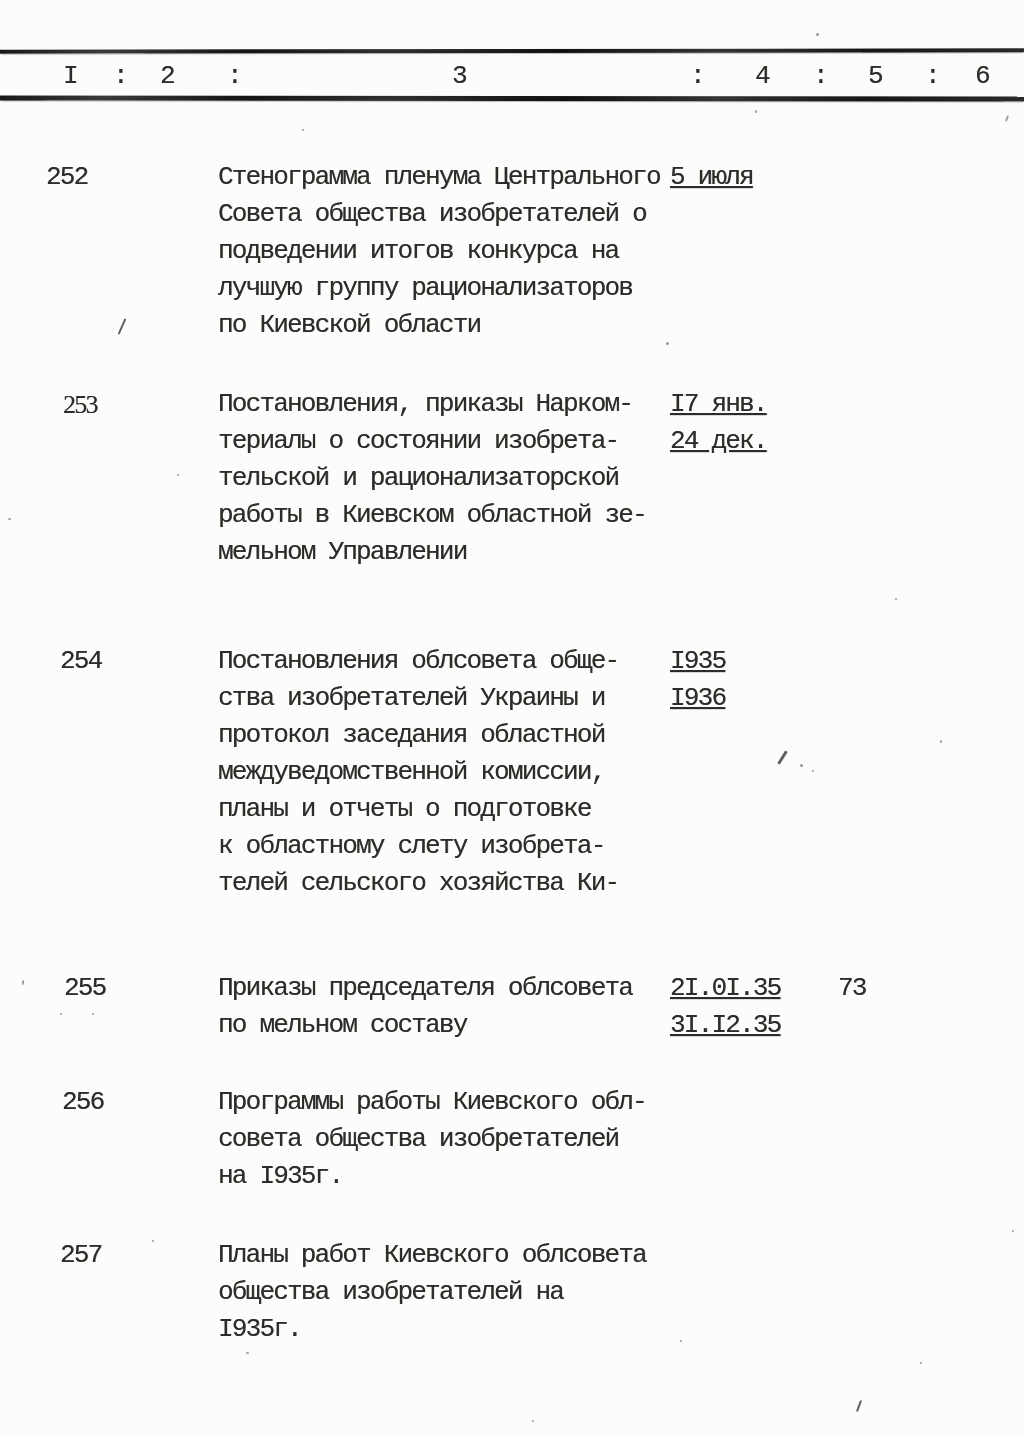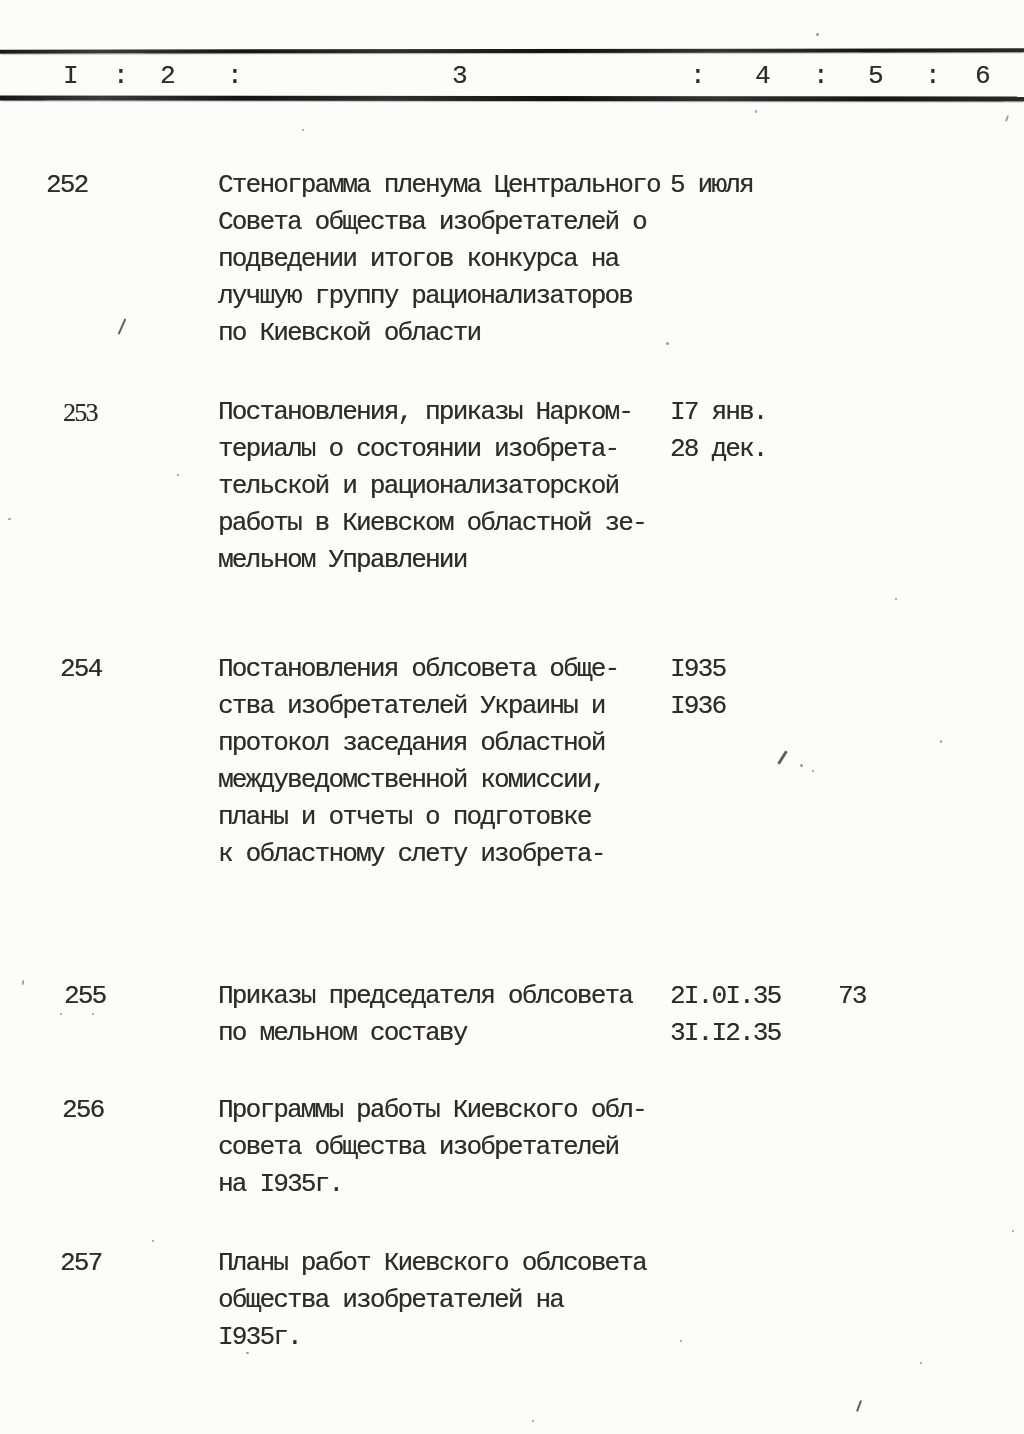--- a/index.html
+++ b/index.html
@@ -34,29 +34,29 @@
     top: 58px;
     font-size: 26px;
     line-height: 37px;
     letter-spacing: -1px;
     white-space: pre;
   }
 
   .entry { position: absolute; left: 0; width: 1024px; }
   .entry .cell {
     position: absolute;
-    top: 16px;
+    top: 8px;
     font-size: 26px;
     line-height: 37px;
     letter-spacing: -1.8px;
     white-space: pre;
   }
   .entry .num   { }
   .entry .desc  { left: 218px; font-family: Liberation Mono, monospace; }
-  .entry .dates { left: 670px; }
+  .entry .dates { left: 670px; text-decoration: underline; }
   .entry .pages { left: 838px; text-align: right; }
 
   
   .speck {
     position: absolute;
     background: #3a3a3a;
     border-radius: 50%;
   }
   .mark {
     position: absolute;
@@ -85,25 +85,25 @@
   <div class="rule rule-bottom"></div>
   <div id="entries">
       <div class="entry" style="top: 151px;">
         <div class="cell num" style="left: 46px;">252</div>
         <div class="cell desc"><div>Стенограмма пленума Центрального</div><div>Совета общества изобретателей о</div><div>подведении итогов конкурса на</div><div>лучшую группу рационализаторов</div><div>по Киевской области</div></div>
         <div class="cell dates"><div>5 июля</div></div>
       </div>
       <div class="entry" style="top: 378px;">
         <div class="cell num" style="left: 63px; font-family: Liberation Serif, serif;">253</div>
         <div class="cell desc"><div>Постановления, приказы Нарком-</div><div>териалы о состоянии изобрета-</div><div>тельской и рационализаторской</div><div>работы в Киевском областной зе-</div><div>мельном Управлении</div></div>
-        <div class="cell dates"><div>I7 янв.</div><div>28 дек.</div></div>
+        <div class="cell dates"><div>I7 янв.</div><div>24 дек.</div></div>
       </div>
       <div class="entry" style="top: 635px;">
         <div class="cell num" style="left: 60px;">254</div>
-        <div class="cell desc"><div>Постановления облсовета обще-</div><div>ства изобретателей Украины и</div><div>протокол заседания областной</div><div>междуведомственной комиссии,</div><div>планы и отчеты о подготовке</div><div>к областному слету изобрета-</div></div>
+        <div class="cell desc"><div>Постановления облсовета обще-</div><div>ства изобретателей Украины и</div><div>протокол заседания областной</div><div>междуведомственной комиссии,</div><div>планы и отчеты о подготовке</div><div>к областному слету изобрета-</div><div>телей сельского хозяйства Ки-</div></div>
         <div class="cell dates"><div>I935</div><div>I936</div></div>
       </div>
       <div class="entry" style="top: 962px;">
         <div class="cell num" style="left: 64px;">255</div>
         <div class="cell desc"><div>Приказы председателя облсовета</div><div>по мельном составу</div></div>
         <div class="cell dates"><div>2I.0I.35</div><div>3I.I2.35</div></div>
         <div class="cell pages">73</div>
       </div>
       <div class="entry" style="top: 1076px;">
         <div class="cell num" style="left: 62px;">256</div>

